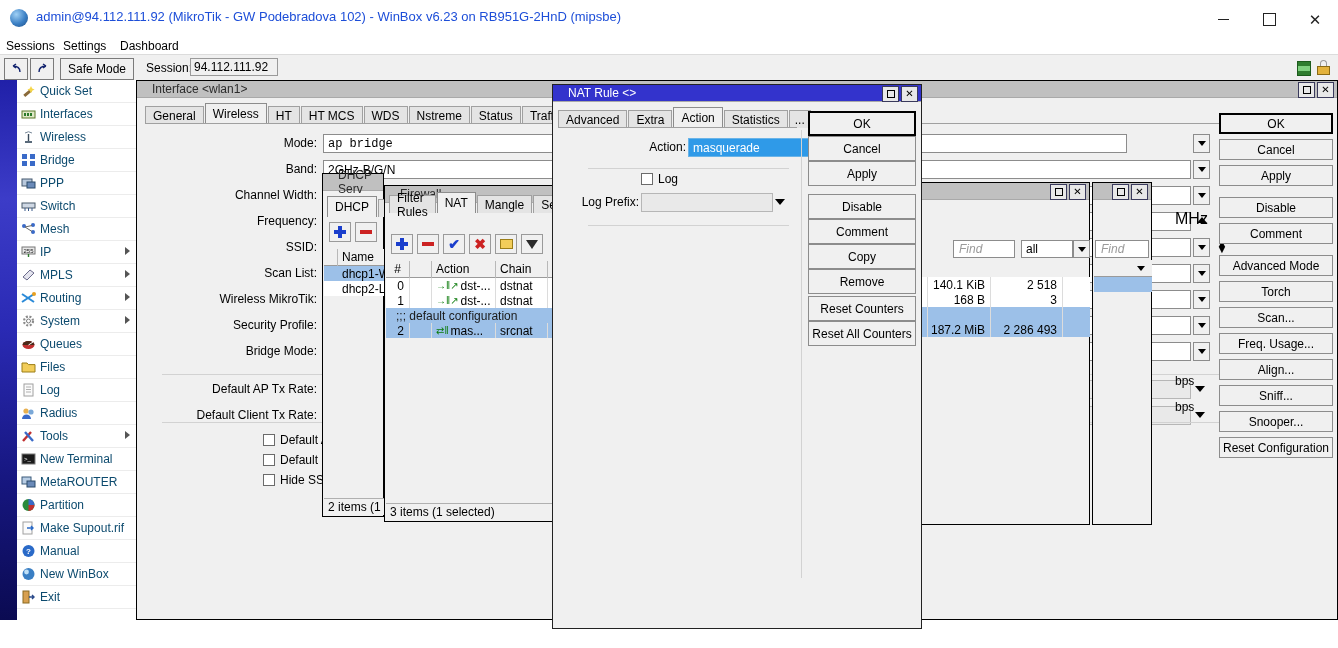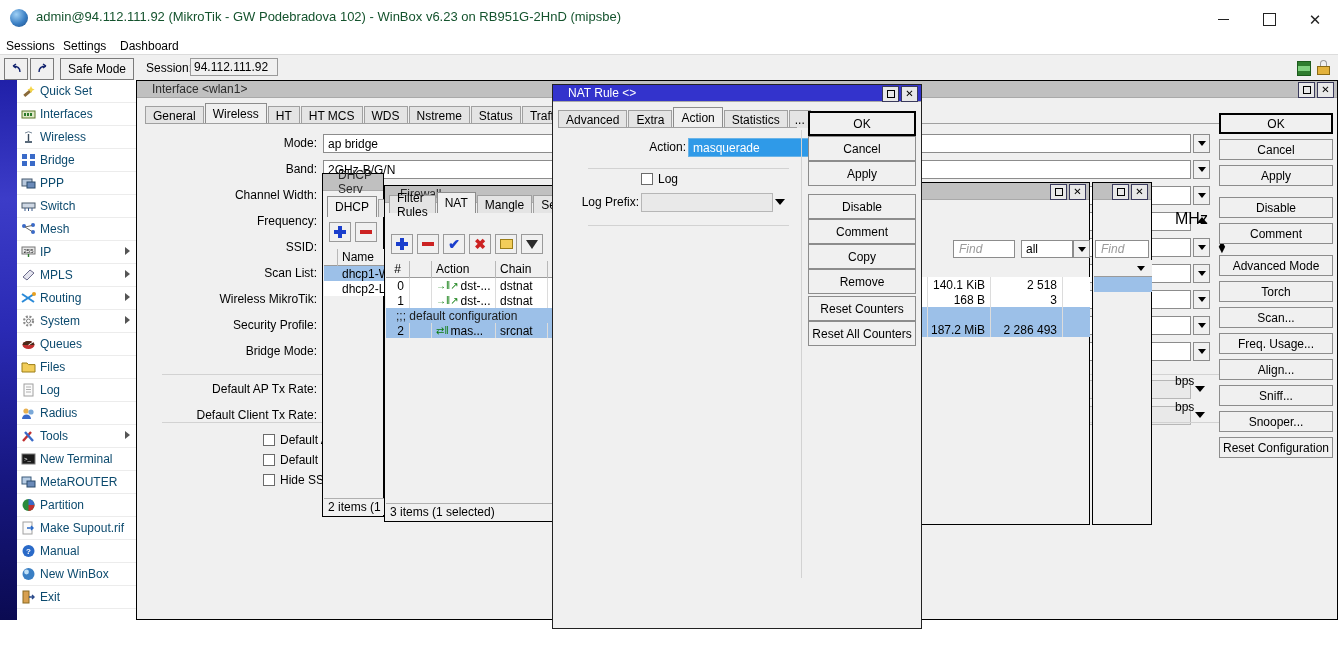--- a/index.html
+++ b/index.html
@@ -16,21 +16,21 @@
   
   .os-titlebar{
     position:absolute;left:0;top:0;width:1338px;height:38px;
     background:#ffffff;border-bottom:1px solid #e6e6e6;
   }
   .os-title-icon{
     position:absolute;left:10px;top:9px;width:18px;height:18px;border-radius:50%;
     background:radial-gradient(circle at 35% 30%,#9fd0f5 0%,#3a7fc4 55%,#1d4d84 100%);
   }
   .os-title-text{
-    position:absolute;left:36px;top:9px;font-size:13px;color:#14532d;white-space:nowrap;
+    position:absolute;left:36px;top:9px;font-size:13px;color:#1d4ed8;white-space:nowrap;
   }
   .os-btn{
     position:absolute;top:0;width:46px;height:38px;cursor:default;
     display:flex;align-items:center;justify-content:center;color:#222;font-size:14px;
   }
   .os-btn.min{right:92px;}
   .os-btn.max{right:46px;}
   .os-btn.close{right:0px;}
   .os-btn .glyph-min{display:block;width:11px;height:1px;background:#222;}
   .os-btn .glyph-max{display:block;width:11px;height:11px;border:1px solid #222;}
@@ -478,21 +478,21 @@
         <div class="tab">WDS</div>
         <div class="tab">Nstreme</div>
         <div class="tab">Status</div>
         <div class="tab">Traffic</div>
       </div>
     <div class="tabs-underline" style="left:8px;top:42px;width:1186px;"></div>
 
     <div id="iface-form">
         <div class="frow" style="left: 0px; top: 53px; width: 1100px;">
           <div class="flbl" style="right: 920px;">Mode:</div>
-          <div class="fval" style="left: 186px; top: 0px; width: 868px;">ap bridge</div>
+          <div class="fval" style="left: 186px; top: 0px; width: 804px; font-family: Liberation Mono, monospace;">ap bridge</div>
           <div class="spin" style="left: 1056px; top: 0px;">
             <span class="dn"></span>
           </div>
         </div>
         <div class="frow" style="left: 0px; top: 79px; width: 1100px;">
           <div class="flbl" style="right: 920px;">Band:</div>
           <div class="fval" style="left: 186px; top: 0px; width: 868px;">2GHz-B/G/N</div>
           <div class="spin" style="left: 1056px; top: 0px;">
             <span class="dn"></span>
           </div>

